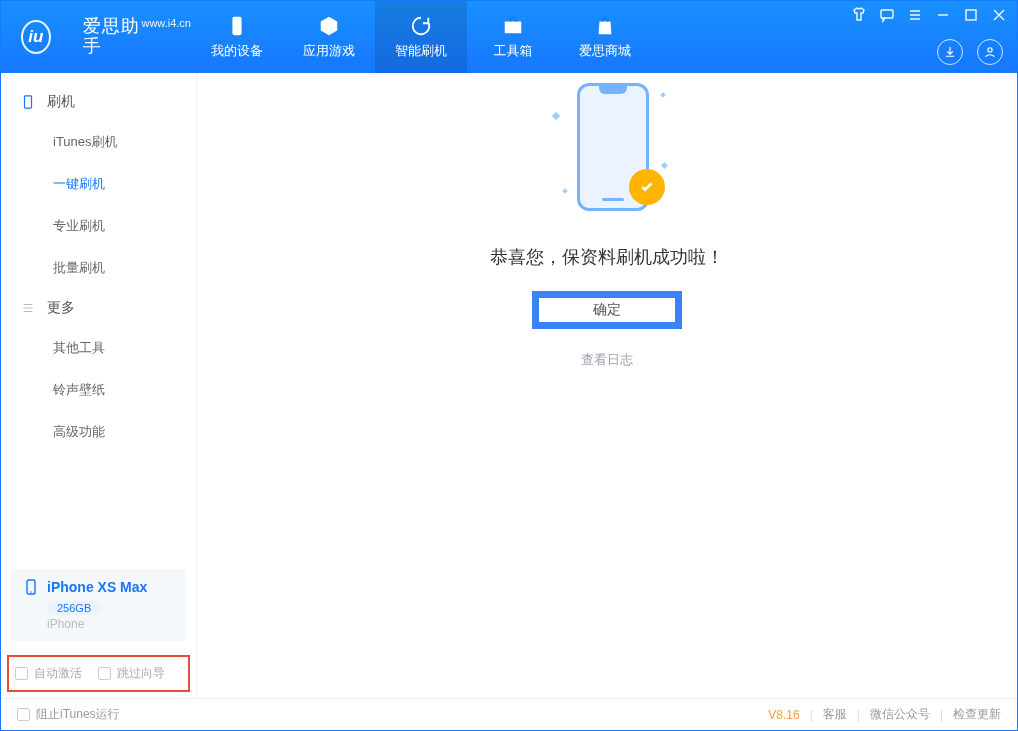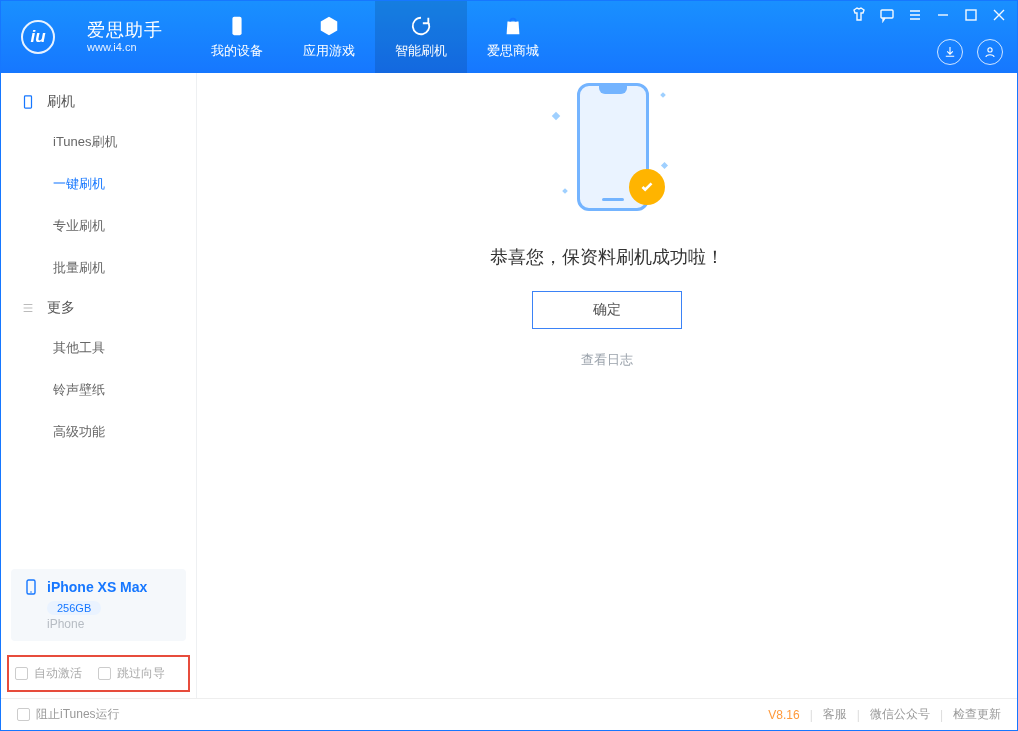--- a/index.html
+++ b/index.html
@@ -1,21 +1,21 @@
 <!DOCTYPE html>
 <html><head>
 <meta charset="utf-8">
 <style>
 * { margin: 0; padding: 0; box-sizing: border-box; }
 body { font-family: "Microsoft YaHei", "PingFang SC", sans-serif; font-size: 13px; color: #333; background: #fff; }
 .window { width: 1018px; height: 731px; border: 1px solid #1677ff; display: flex; flex-direction: column; position: relative; }
 .titlebar { height: 72px; background: linear-gradient(to bottom, #1990ff, #1677ff); display: flex; align-items: center; color: #fff; padding: 0 14px 0 20px; position: relative; }
 .brand { display: flex; align-items: center; gap: 8px; width: 170px; }
 .brand-logo { width: 34px; height: 34px; border: 2px solid rgba(255,255,255,0.9); border-radius: 50%; display: flex; align-items: center; justify-content: center; font-style: italic; font-weight: bold; font-size: 17px; }
-.brand-text { display: flex; flex-direction: column; line-height: 1.1; margin-left: 24px; }
+.brand-text { display: flex; flex-direction: row; line-height: 1.1; margin-left: 24px; }
 .brand-name { font-size: 18px; font-weight: 500; letter-spacing: 1px; }
 .brand-sub { font-size: 11px; opacity: 0.9; }
 .nav { display: flex; align-items: stretch; height: 100%; }
 .nav-item { width: 92px; display: flex; flex-direction: column; align-items: center; justify-content: center; gap: 4px; cursor: pointer; font-size: 13px; color: #fff; }
 .nav-item.active { background: rgba(0,0,0,0.12); }
 .nav-icon { width: 24px; height: 24px; display: flex; align-items: center; justify-content: center; }
 .nav-icon svg { fill: #fff; }
 .win-controls { position: absolute; right: 10px; top: 6px; display: flex; gap: 12px; align-items: center; }
 .win-controls .ctl { width: 16px; height: 16px; display: flex; align-items: center; justify-content: center; cursor: pointer; opacity: 0.95; }
 .win-controls svg { stroke: #fff; fill: none; stroke-width: 1.4; }
@@ -45,21 +45,21 @@
 .phone::before { content: ""; position: absolute; top: 0; left: 50%; transform: translateX(-50%); width: 28px; height: 8px; background: #74b4ff; border-radius: 0 0 6px 6px; }
 .phone::after { content: ""; position: absolute; bottom: 7px; left: 50%; transform: translateX(-50%); width: 22px; height: 3px; background: #74b4ff; border-radius: 2px; }
 .badge { position: absolute; right: 2px; bottom: 18px; width: 36px; height: 36px; background: #ffb400; border-radius: 50%; display: flex; align-items: center; justify-content: center; }
 .badge svg { stroke: #fff; fill: none; stroke-width: 3; }
 .spark { position: absolute; background: #9fd0ff; transform: rotate(45deg); }
 .s1 { width: 6px; height: 6px; left: 6px; top: 40px; }
 .s2 { width: 4px; height: 4px; right: 2px; top: 20px; }
 .s3 { width: 5px; height: 5px; right: 0px; bottom: 55px; }
 .s4 { width: 4px; height: 4px; left: 16px; bottom: 30px; }
 .success-text { font-size: 18px; color: #333; }
-.ok-btn { width: 150px; height: 38px; border: 1px solid #3b82f6; background: #fff; font-size: 14px; color: #555; cursor: pointer; }
+.ok-btn { width: 150px; height: 38px; border: 7px solid #3b82f6; background: #fff; font-size: 14px; color: #555; cursor: pointer; }
 .log-link { color: #9aa2ab; font-size: 13px; cursor: pointer; }
 .footer { height: 32px; border-top: 1px solid #eee; display: flex; align-items: center; padding: 0 16px; font-size: 12px; color: #999; gap: 12px; }
 .footer .left { display: flex; align-items: center; gap: 6px; }
 .footer .right { margin-left: auto; display: flex; align-items: center; gap: 10px; }
 .footer .sep { color: #ddd; }
 .footer .ver { color: #ff9a3c; }
 .footer .lnk { cursor: pointer; color: #999; }
 </style>
 </head>
 <body>
@@ -97,20 +97,29 @@
             <svg viewBox="0 0 24 24" width="22" height="22">
               <path d="M12 3a9 9 0 108.5 6" fill="none" stroke="#fff" stroke-width="2"></path>
               <path d="M20 3v6h-6" fill="none" stroke="#fff" stroke-width="2"></path>
             </svg>
           </span>
         <span>智能刷机</span>
       </div>
       <div class="nav-item">
         <span class="nav-icon">
             <svg viewBox="0 0 24 24" width="22" height="22">
+              <rect x="3" y="7" width="18" height="13" rx="1"></rect>
+              <path d="M9 7V5a2 2 0 012-2h2a2 2 0 012 2v2" fill="none" stroke="#1677ff" stroke-width="2"></path>
+            </svg>
+          </span>
+        <span>工具箱</span>
+      </div>
+      <div class="nav-item">
+        <span class="nav-icon">
+            <svg viewBox="0 0 24 24" width="22" height="22">
               <path d="M6 7h12l1 14H5z"></path>
               <path d="M9 7a3 3 0 016 0" fill="none" stroke="#1677ff" stroke-width="2"></path>
             </svg>
           </span>
         <span>爱思商城</span>
       </div>
     </div>
 
     <div class="win-controls">
       <span class="ctl">

